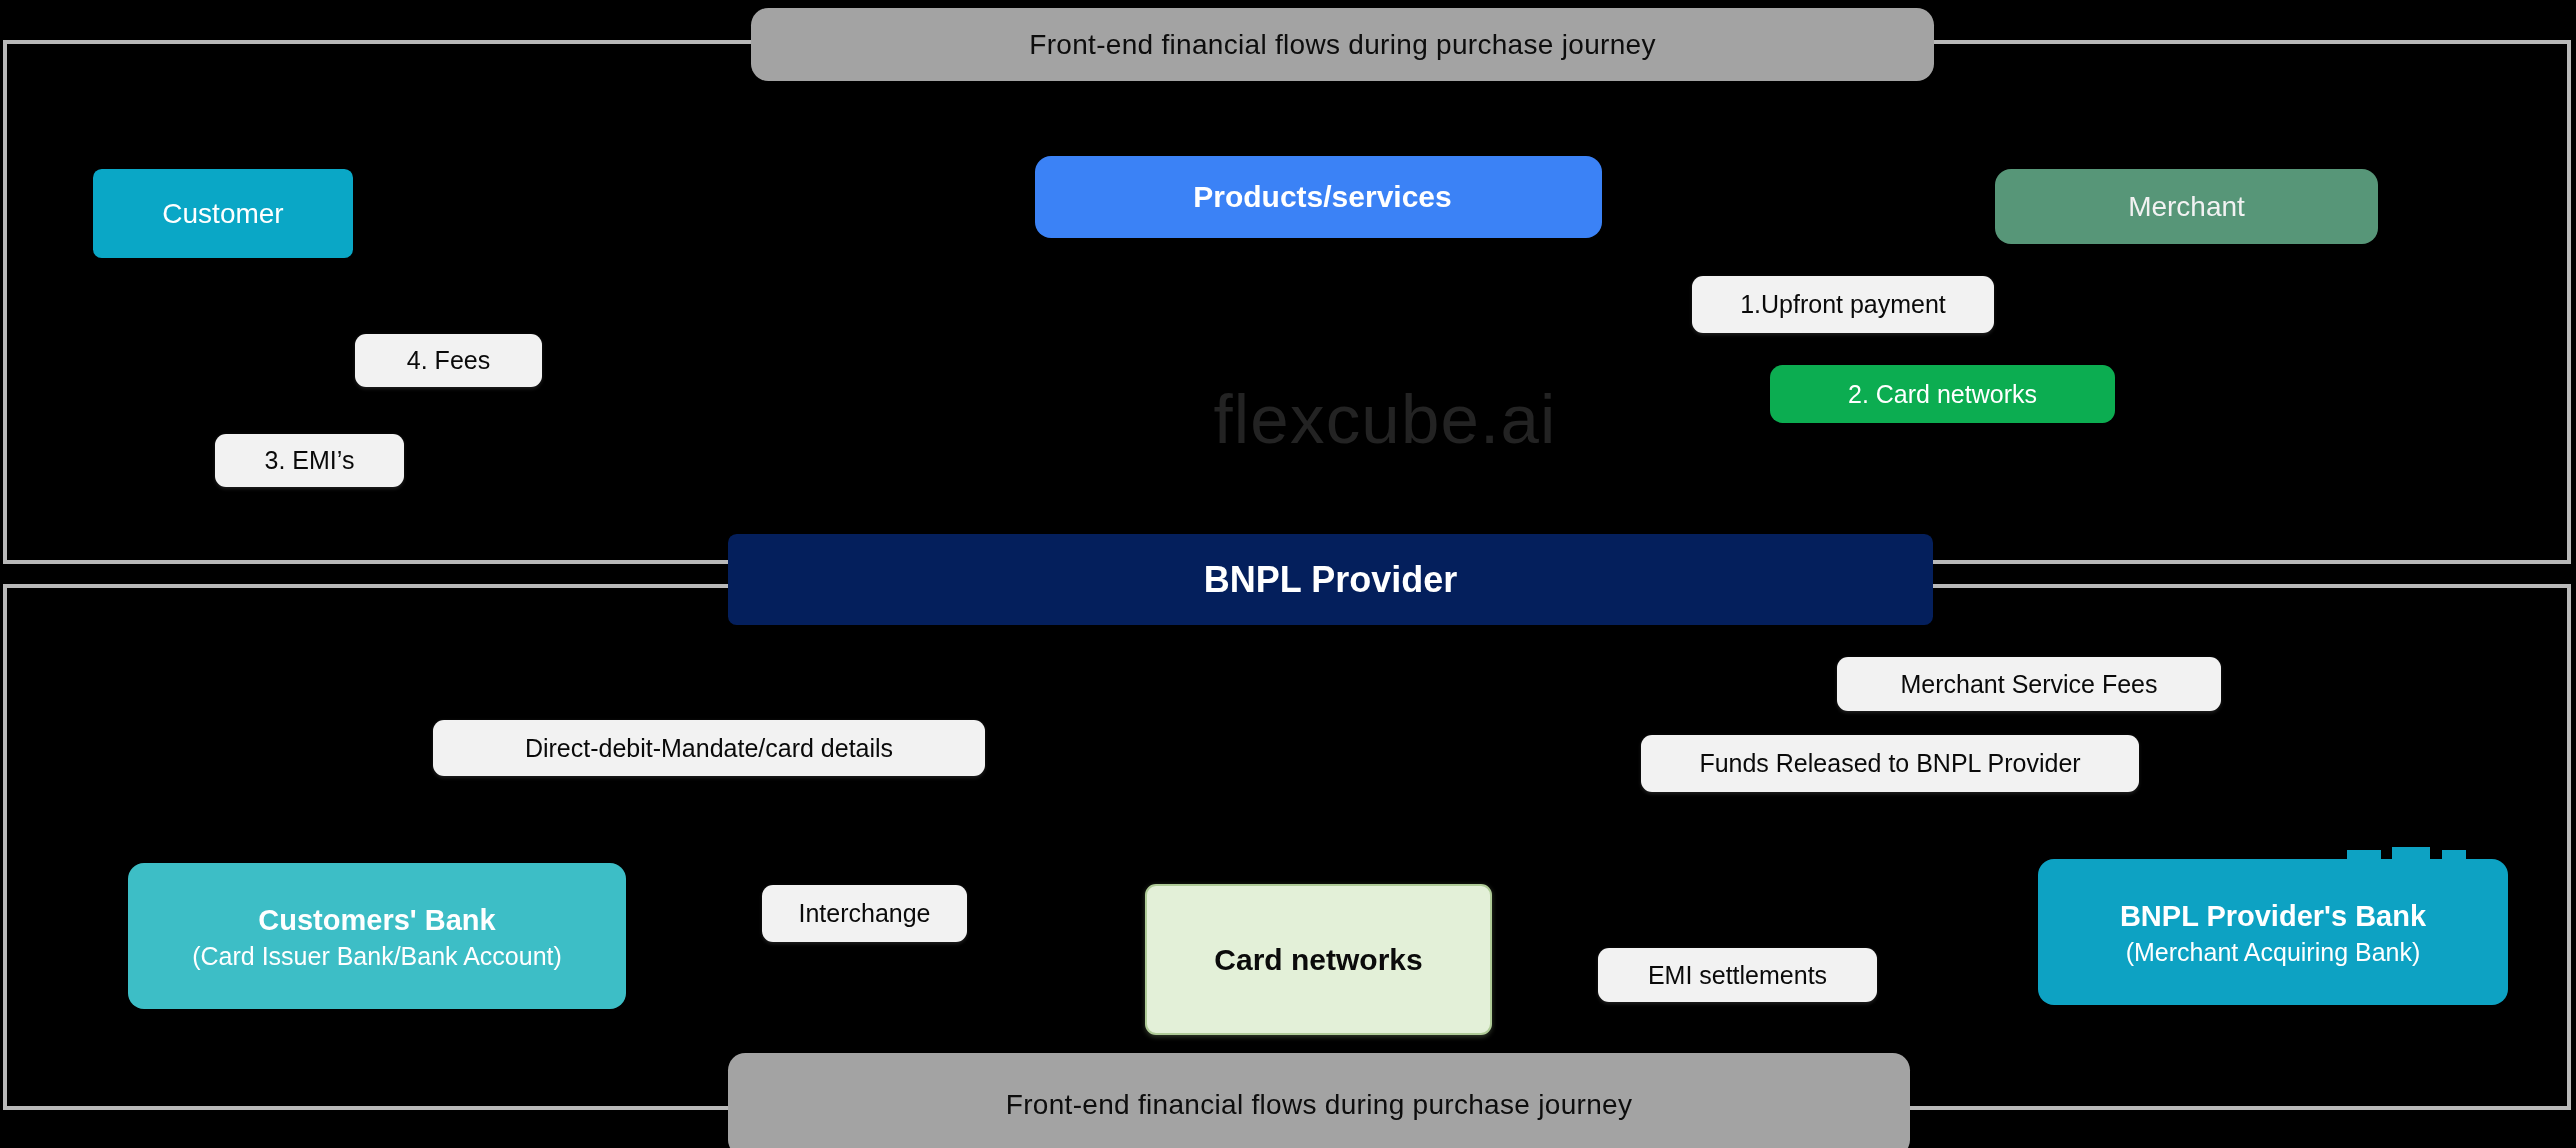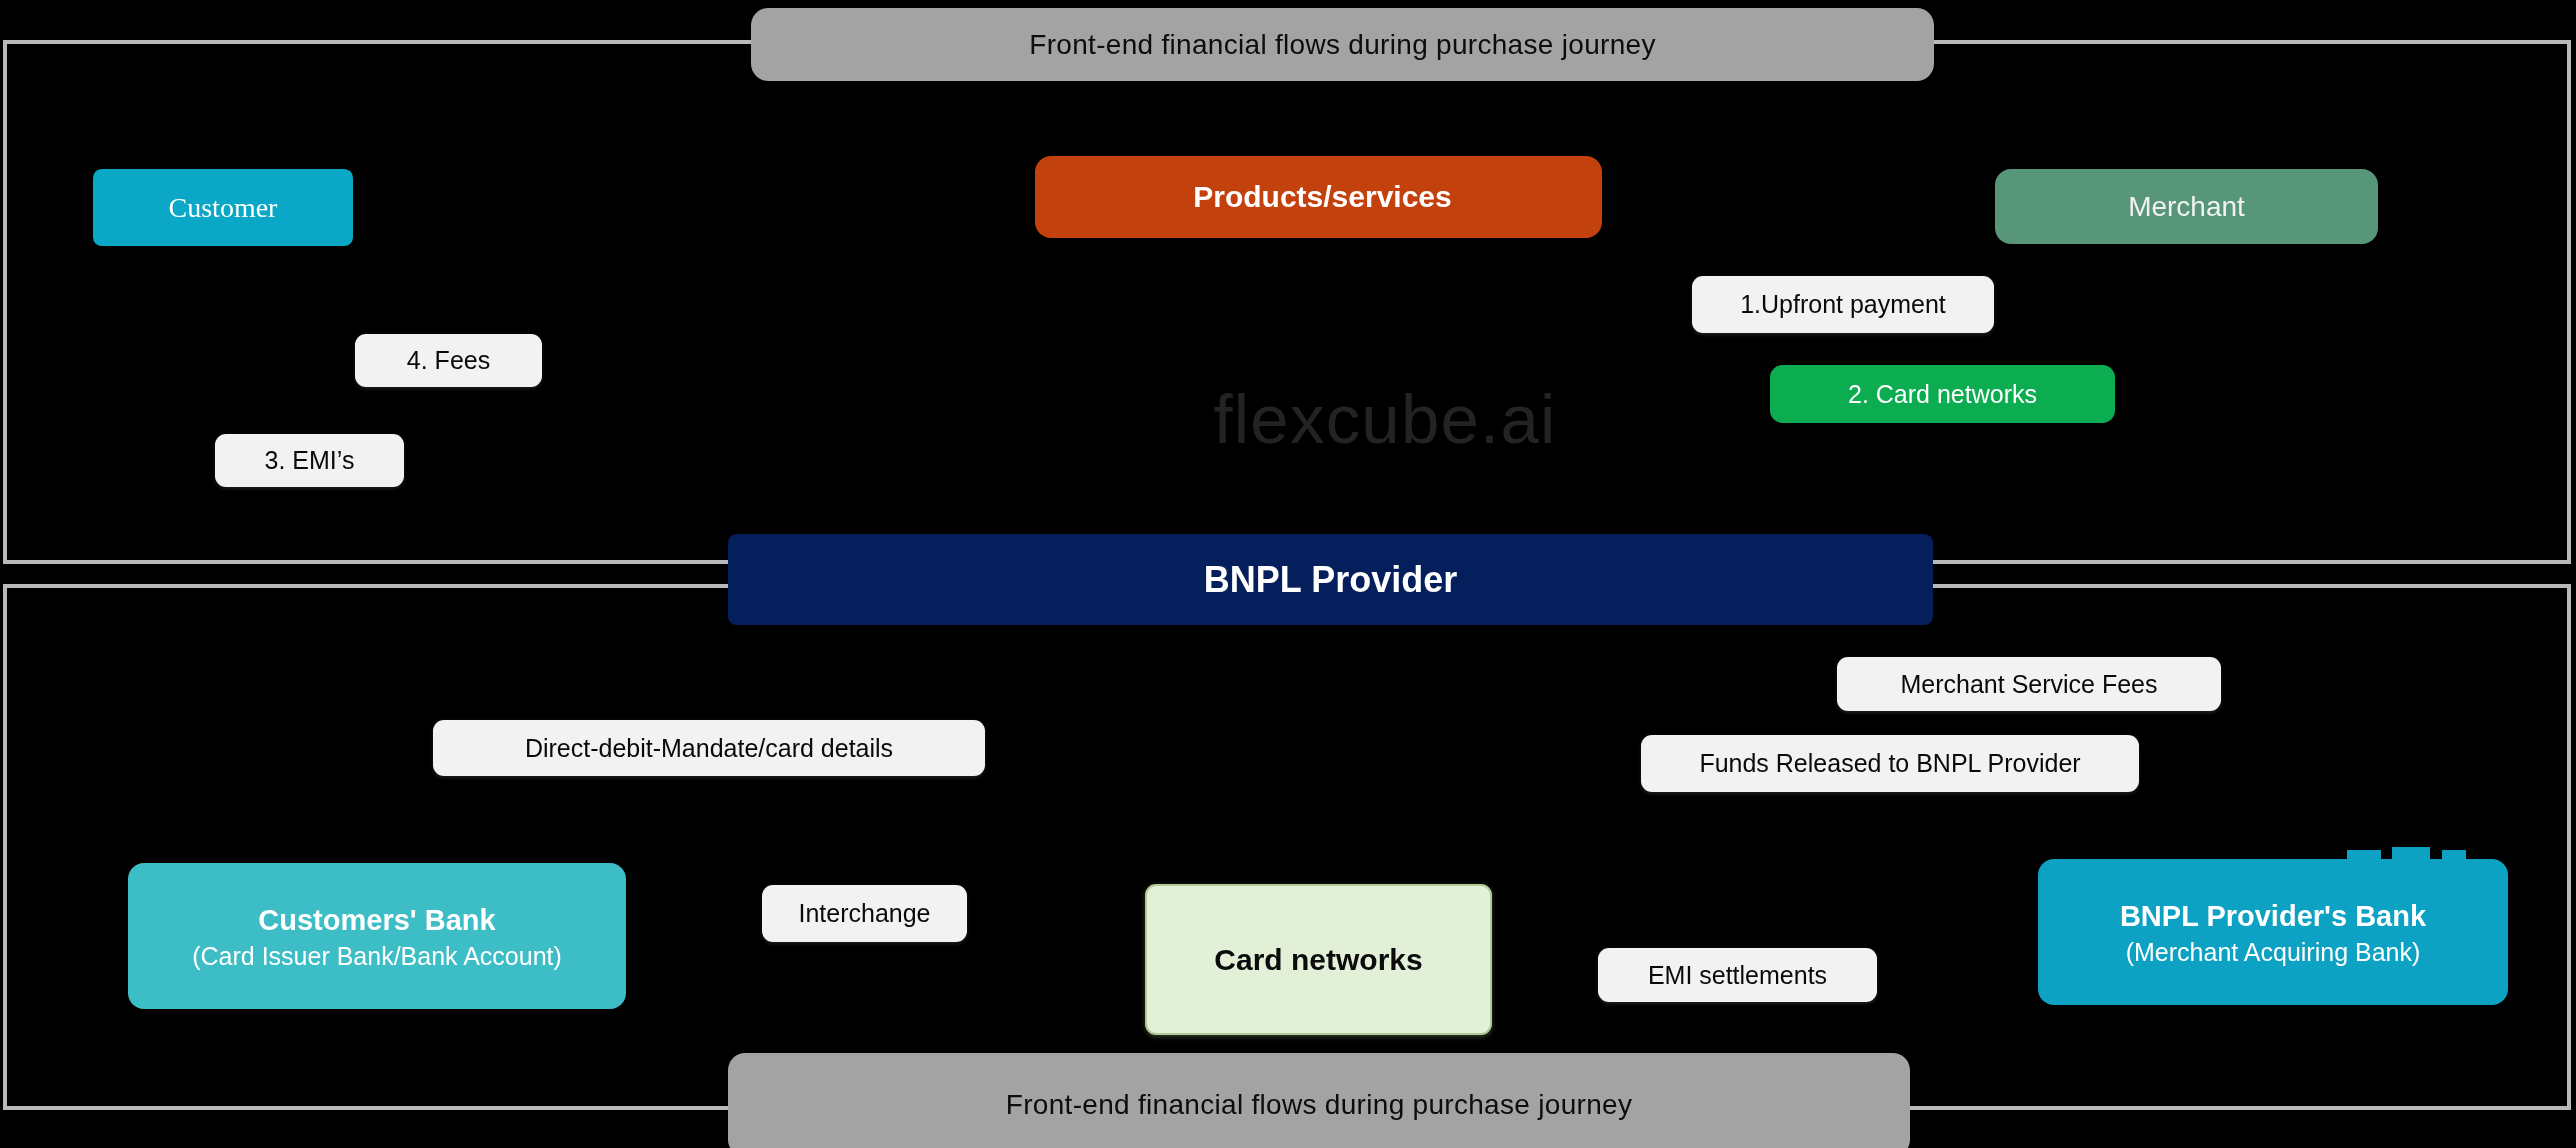--- a/index.html
+++ b/index.html
@@ -6,21 +6,21 @@
   .stage{
     position:relative;width:2576px;height:1148px;background:#000;overflow:hidden;
     font-family:"Liberation Sans","DejaVu Sans",sans-serif;
   }
   .section{position:absolute;border:4.3px solid #b9b9b9;background:transparent;z-index:1;}
   .box{position:absolute;display:flex;flex-direction:column;align-items:center;justify-content:center;
        text-align:center;z-index:3;box-sizing:border-box;}
   .titlebox{background:#a3a3a3;color:#0d0d0d;border-radius:17.3px;font-size:28px;letter-spacing:0.3px;z-index:4;}
   .label{background:#f2f2f2;color:#0a0a0a;border-radius:11px;font-size:25px;box-shadow:0 1.9px 3.7px rgba(120,120,120,.25);}
   .customer{background:#0aa7c6;color:#fff;border-radius:8.7px;font-size:28px;}
-  .products{background:#c2410c;color:#fff;border-radius:16px;font-size:30px;font-weight:700;padding-left:8px;}
+  .products{background:#3b82f6;color:#fff;border-radius:16px;font-size:30px;font-weight:700;padding-left:8px;}
   .merchant{background:#579678;color:#f2f2f2;border-radius:16px;font-size:28px;}
   .green-step{background:#0cad51;color:#fff;border-radius:12.4px;font-size:25px;}
   .bnpl-bar{background:#041f5c;color:#fff;border-radius:8.7px;font-size:36px;font-weight:700;z-index:4;}
   .teal-bank{background:#3dbec6;color:#fff;border-radius:16px;}
   .cyan-bank{background:#0da2c3;color:#fff;border-radius:16px;}
   .bank-title{font-size:29px;font-weight:700;line-height:1.35;}
   .bank-sub{font-size:25px;font-weight:400;line-height:1.2;}
   .cardnet-hub{background:#e3f0d8;border:2.5px solid #afcb97;color:#0b0b0b;border-radius:11px;
                font-size:30px;font-weight:700;box-shadow:0 1.9px 5px rgba(140,160,120,.35);}
   .watermark{position:absolute;color:#232323;font-size:69px;letter-spacing:1.2px;z-index:2;
@@ -32,21 +32,21 @@
 
 <div class="stage">
 
   <div class="section" style="left:3.1px;top:40px;width:2560px;height:516px;"></div>
   <div class="section" style="left:3.1px;top:584px;width:2560px;height:518px;"></div>
 
   <div class="watermark" style="left:1147px;top:376px;width:476px;height:87px;">flexcube.ai</div>
 
   <div class="box titlebox" style="left:751px;top:8px;width:1183px;height:73px;">Front-end financial flows during purchase journey</div>
 
-  <div class="box customer" style="left:93px;top:169px;width:260px;height:77px;font-family:Liberation Serif, serif;">Customer</div>
+  <div class="box customer" style="left:93px;top:169px;width:260px;height:89px;">Customer</div>
 
   <div class="box products" style="left:1035px;top:156px;width:567px;height:82px;">Products/services</div>
 
   <div class="box merchant" style="left:1995px;top:169px;width:383px;height:75px;">Merchant</div>
 
   <div class="box label" style="left:1692px;top:276px;width:302px;height:57px;">1.Upfront payment</div>
 
   <div class="box green-step" style="left:1770px;top:365px;width:345px;height:58px;">2. Card networks</div>
 
   <div class="box label" style="left:355px;top:334px;width:187px;height:53px;">4. Fees</div>

